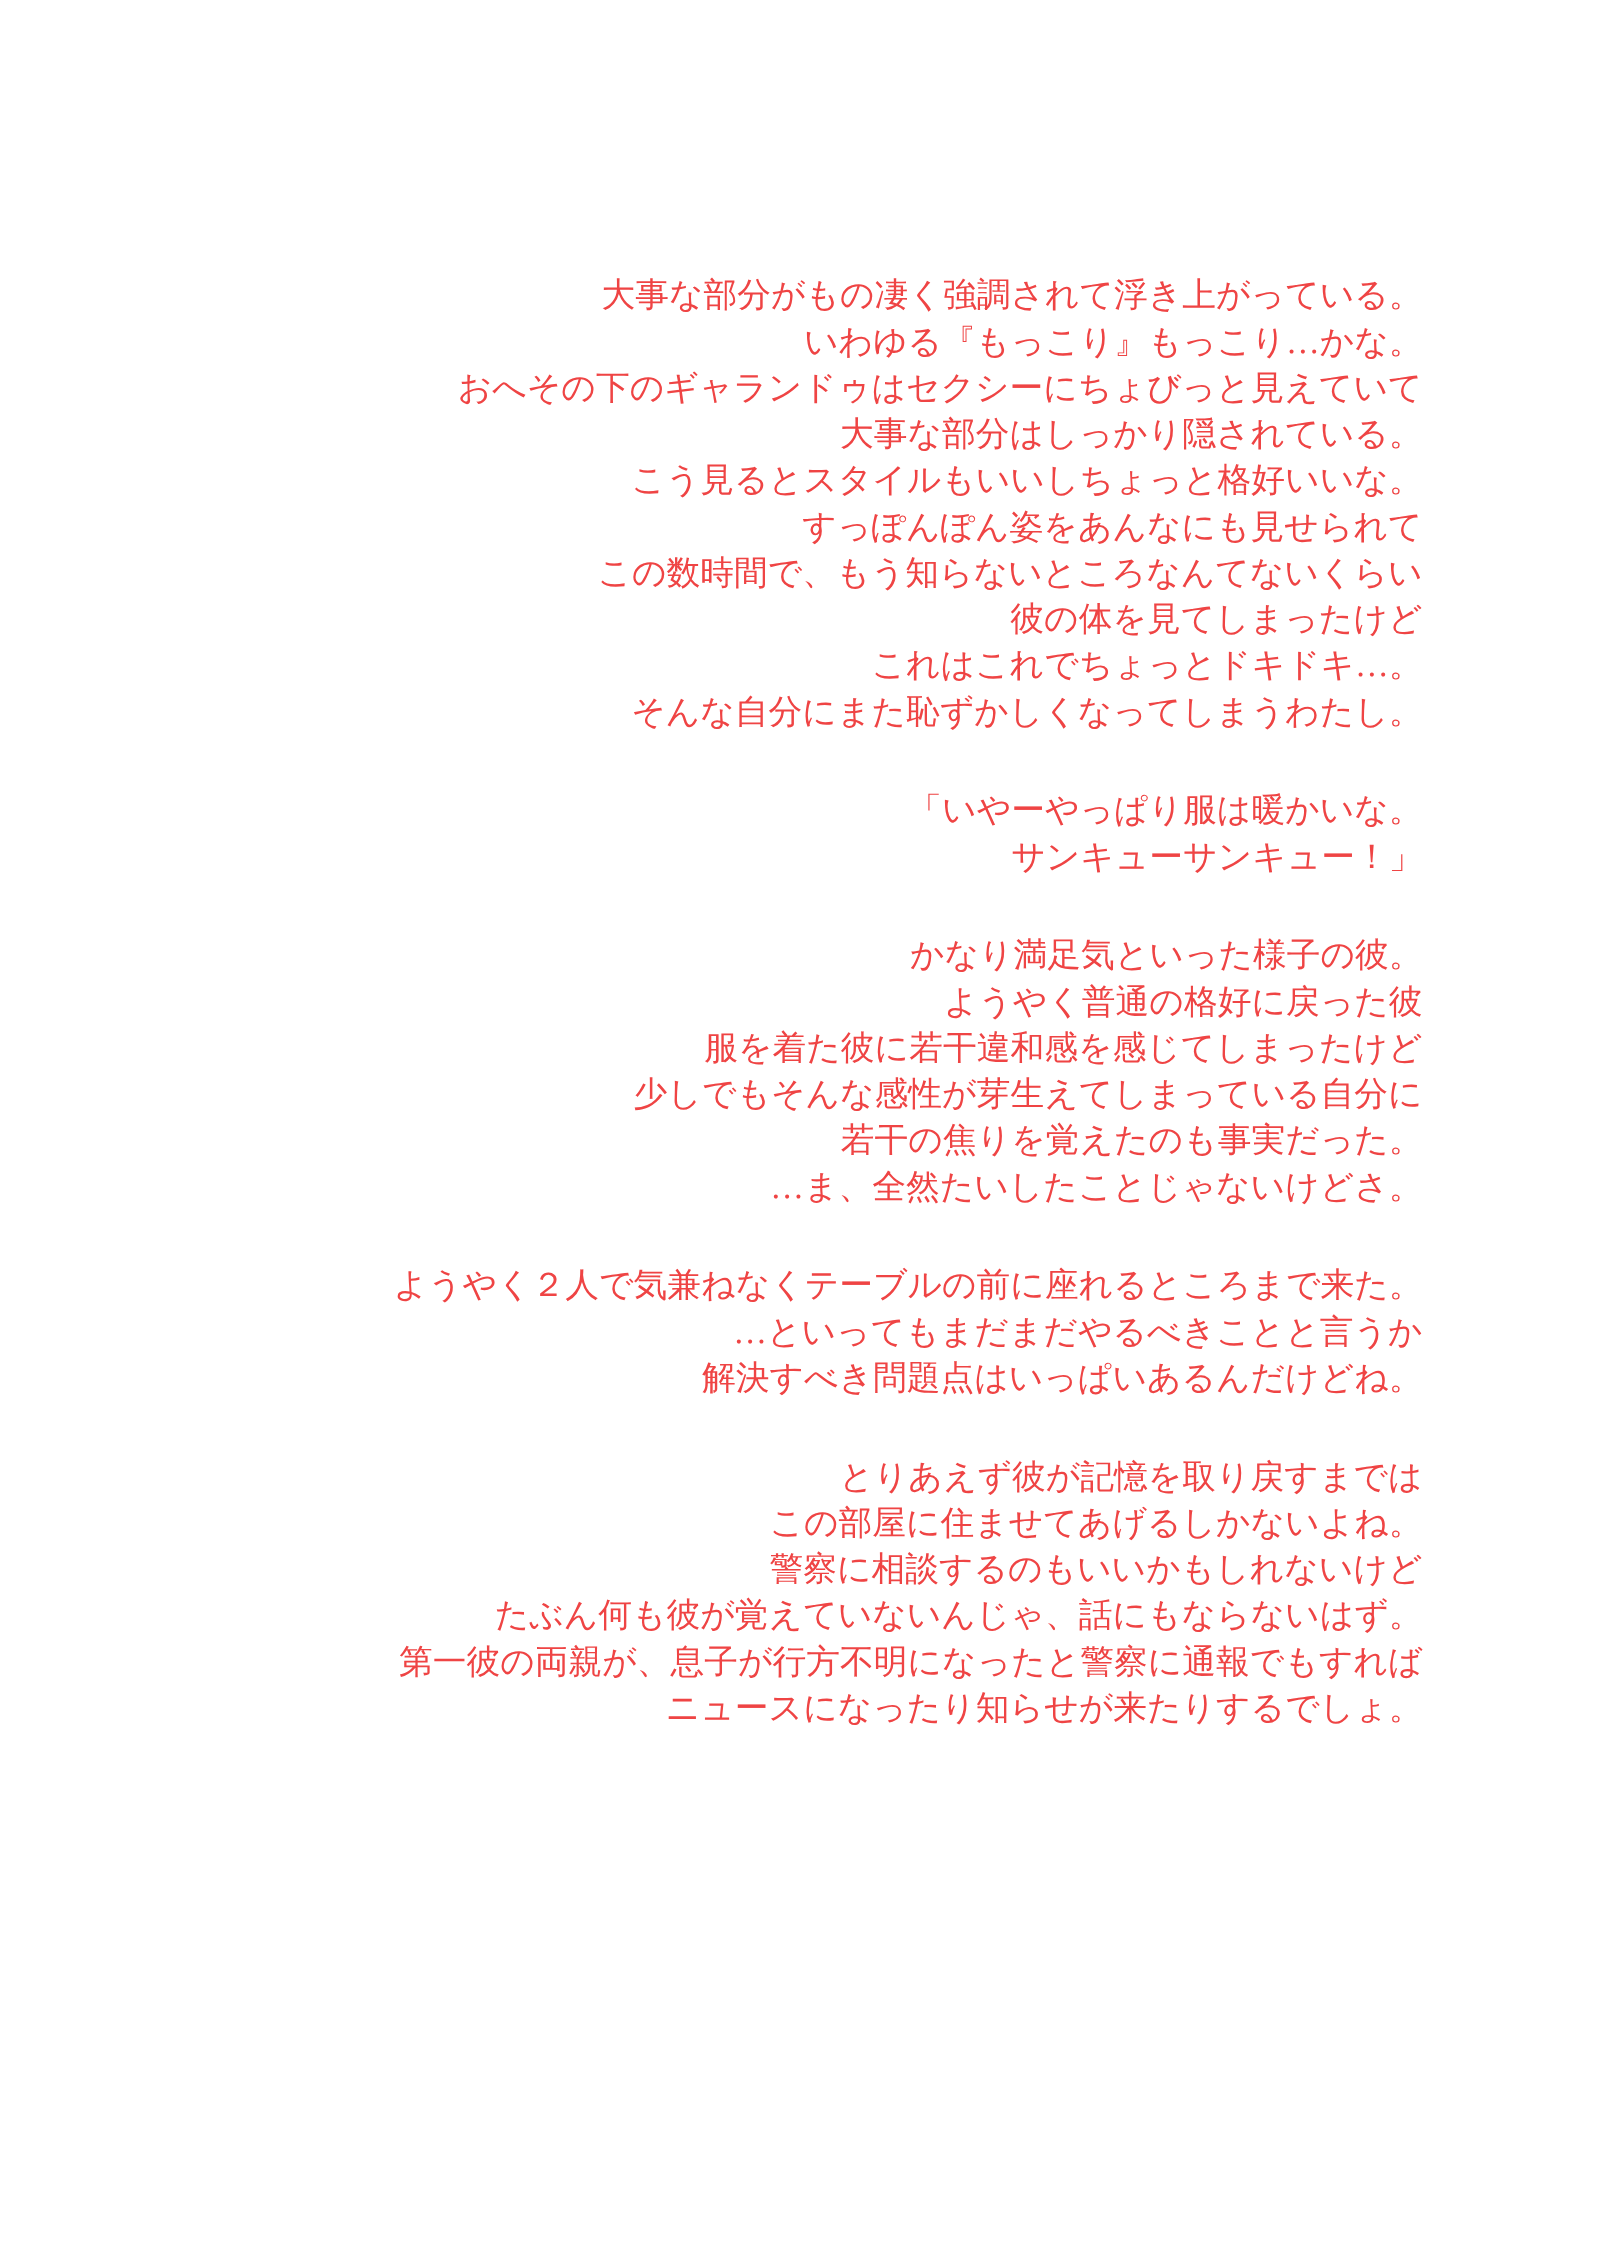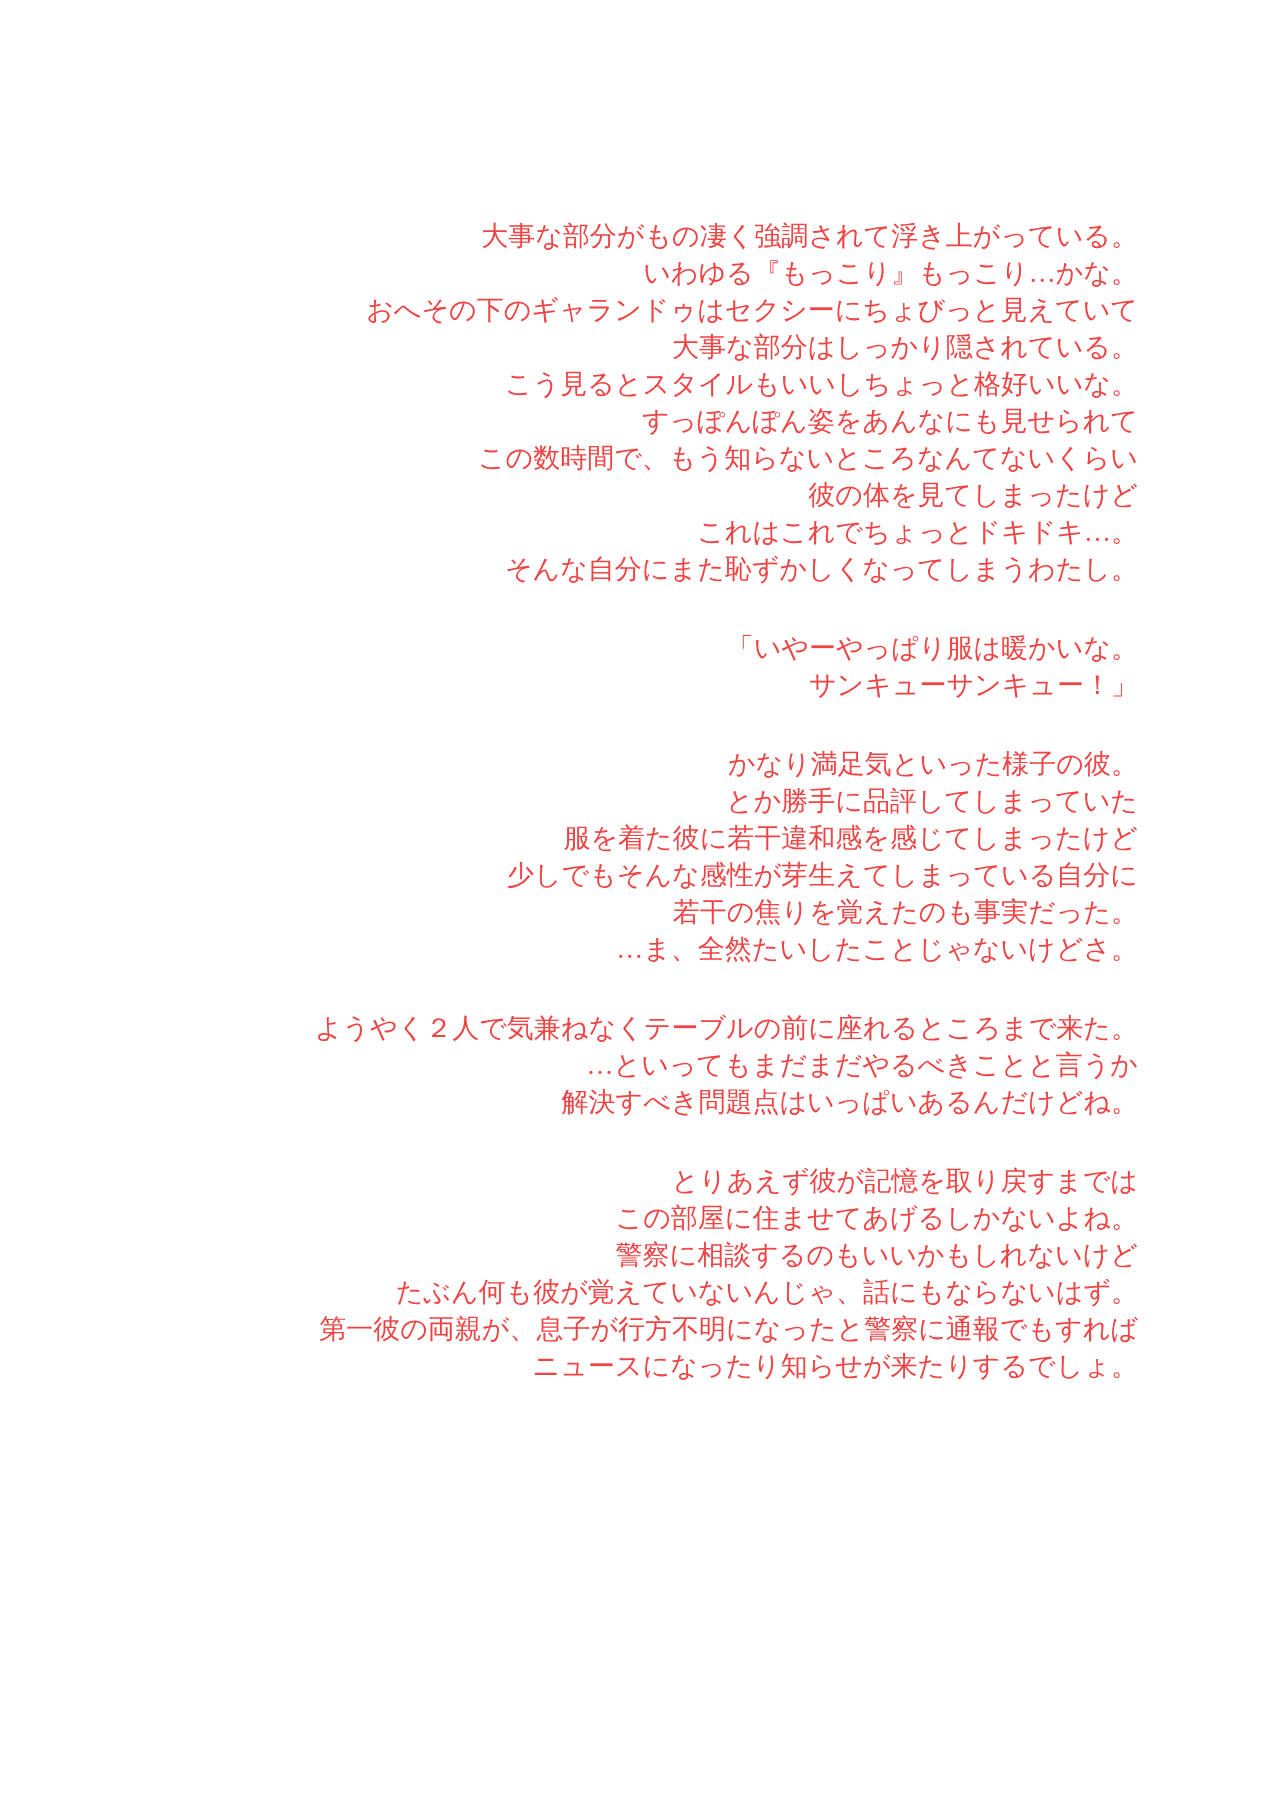--- a/index.html
+++ b/index.html
@@ -60,21 +60,21 @@
     </p>
 
 
     <p class="para">
       <span class="line">「いやーやっぱり服は暖かいな。</span>
       <span class="line">　サンキューサンキュー！」</span>
     </p>
 
     <p class="para">
       <span class="line">かなり満足気といった様子の彼。</span>
-      <span class="line">とか勝手に品評してしまっていた</span>
+      <span class="line">ようやく普通の格好に戻った彼</span>
       <span class="line">服を着た彼に若干違和感を感じてしまったけど</span>
       <span class="line">少しでもそんな感性が芽生えてしまっている自分に</span>
       <span class="line">若干の焦りを覚えたのも事実だった。</span>
       <span class="line">…ま、全然たいしたことじゃないけどさ。</span>
     </p>
 
     <p class="para">
       <span class="line">ようやく２人で気兼ねなくテーブルの前に座れるところまで来た。</span>
       <span class="line">…といってもまだまだやるべきことと言うか</span>
       <span class="line">解決すべき問題点はいっぱいあるんだけどね。</span>

